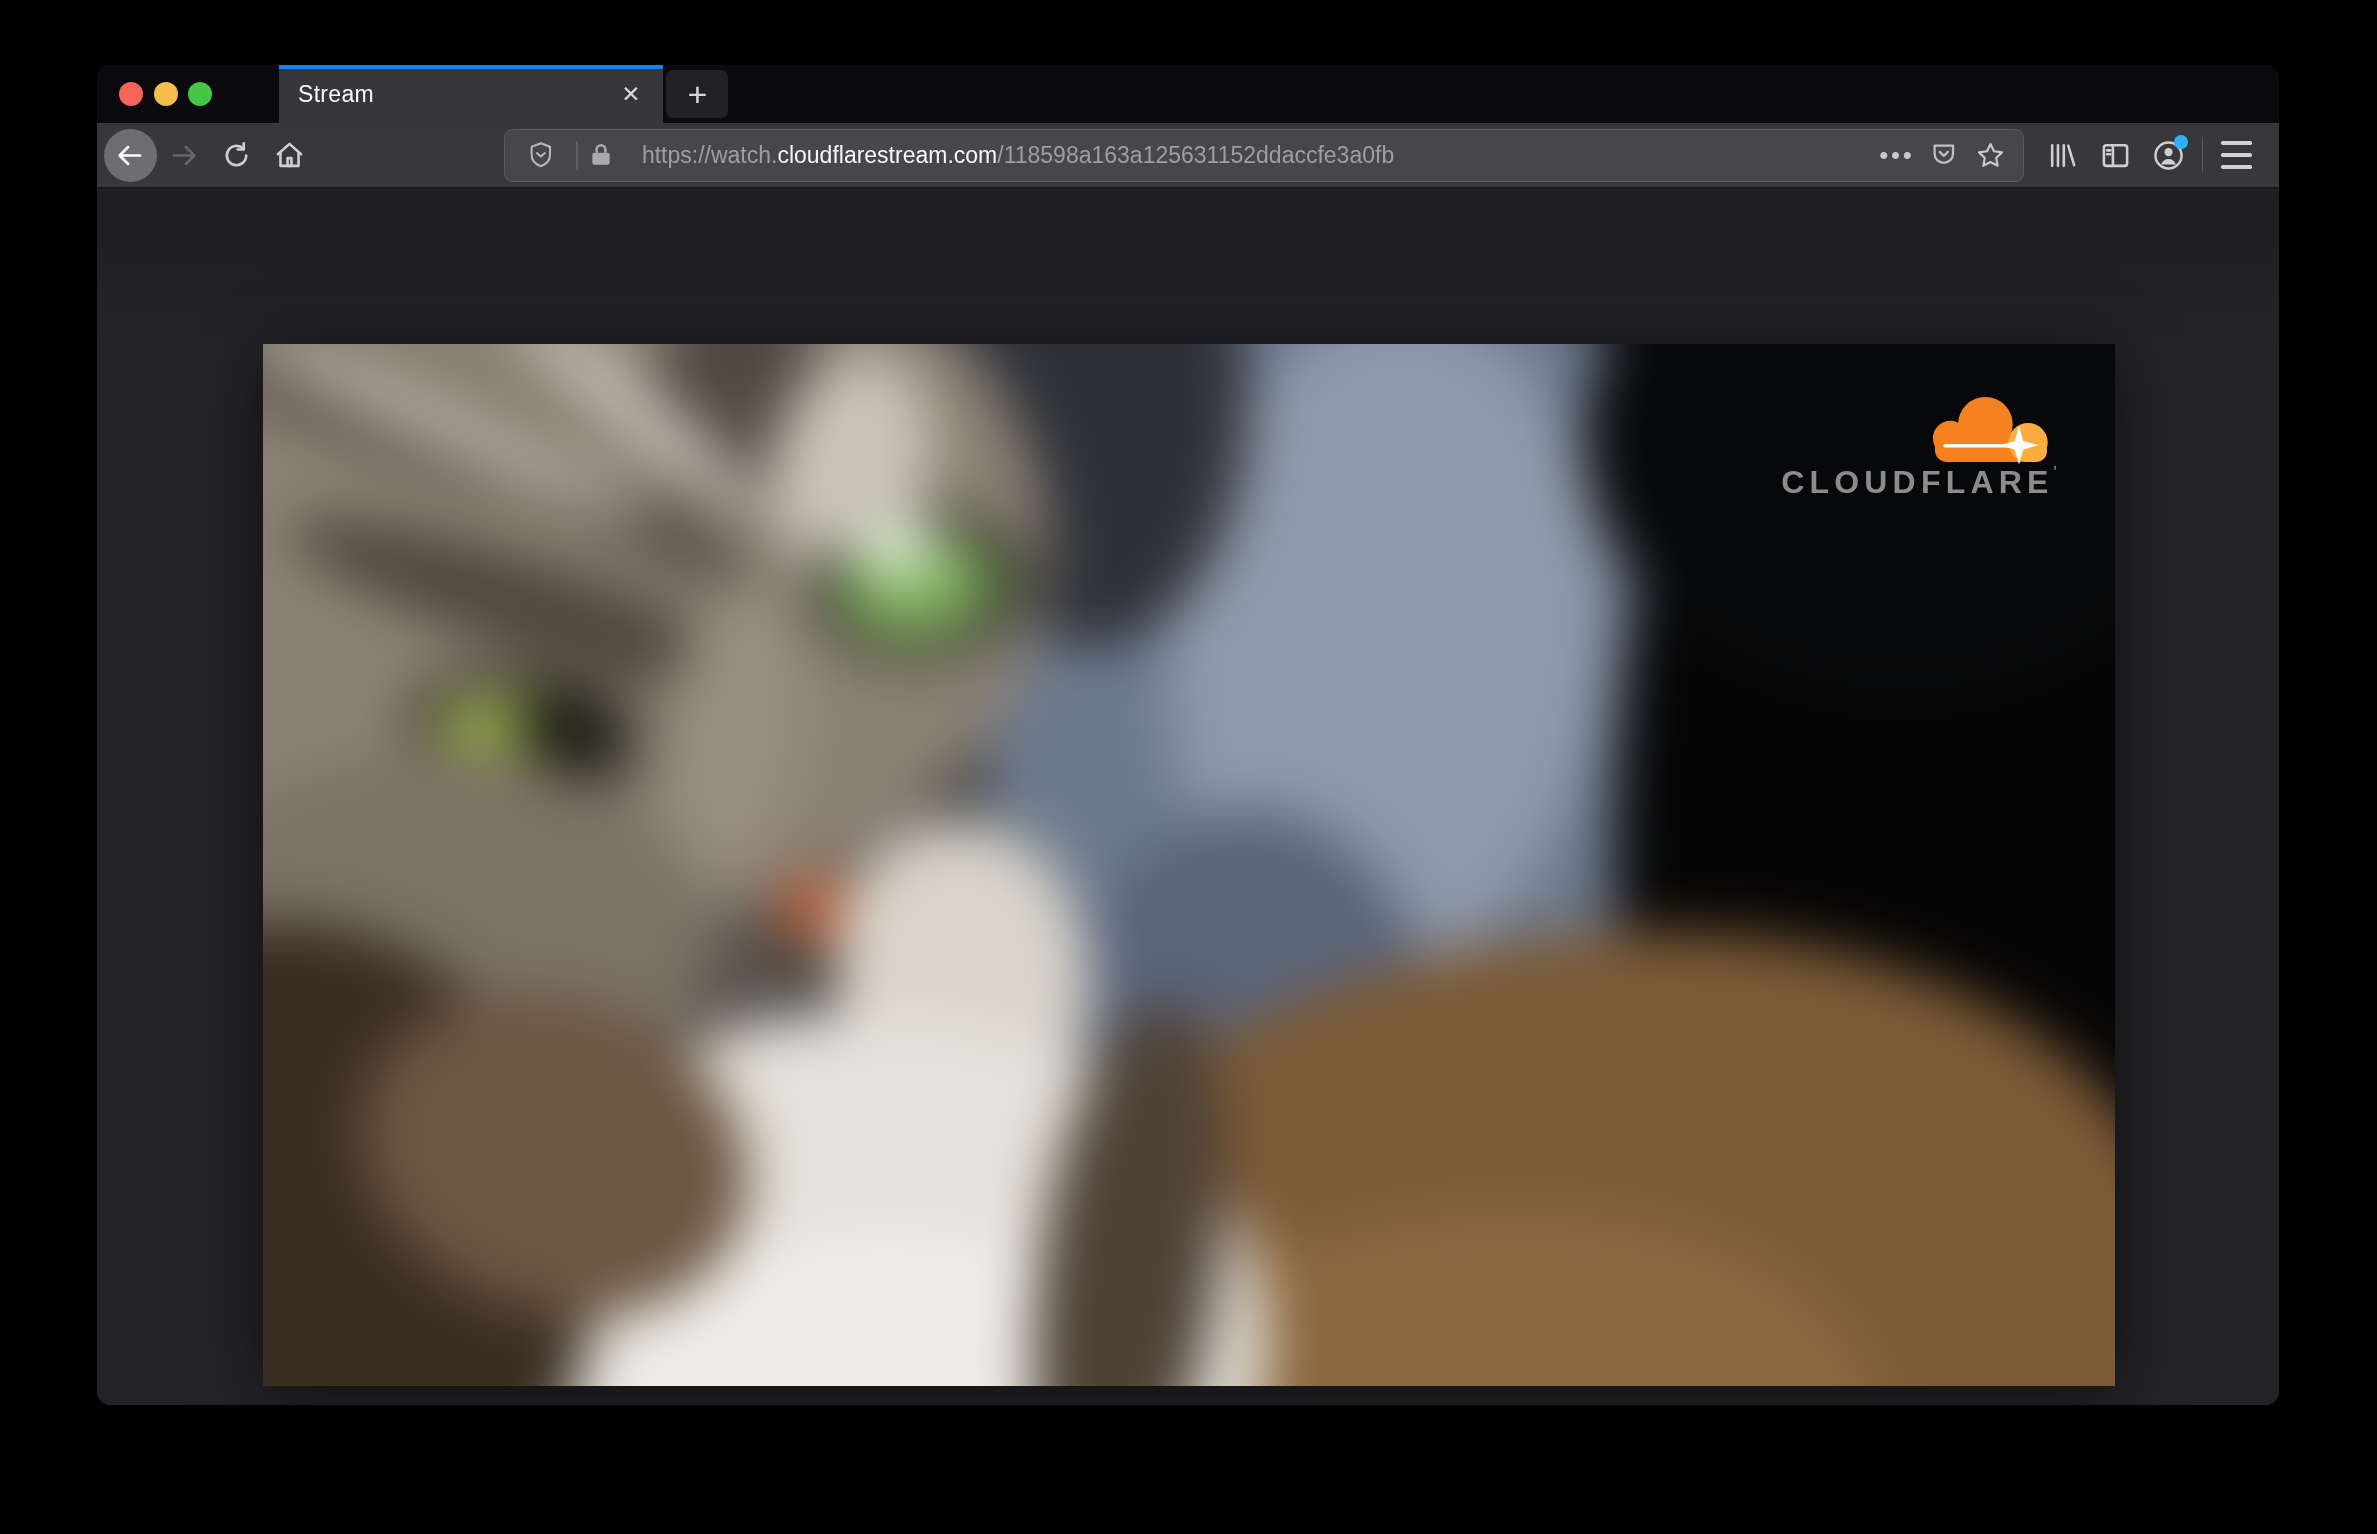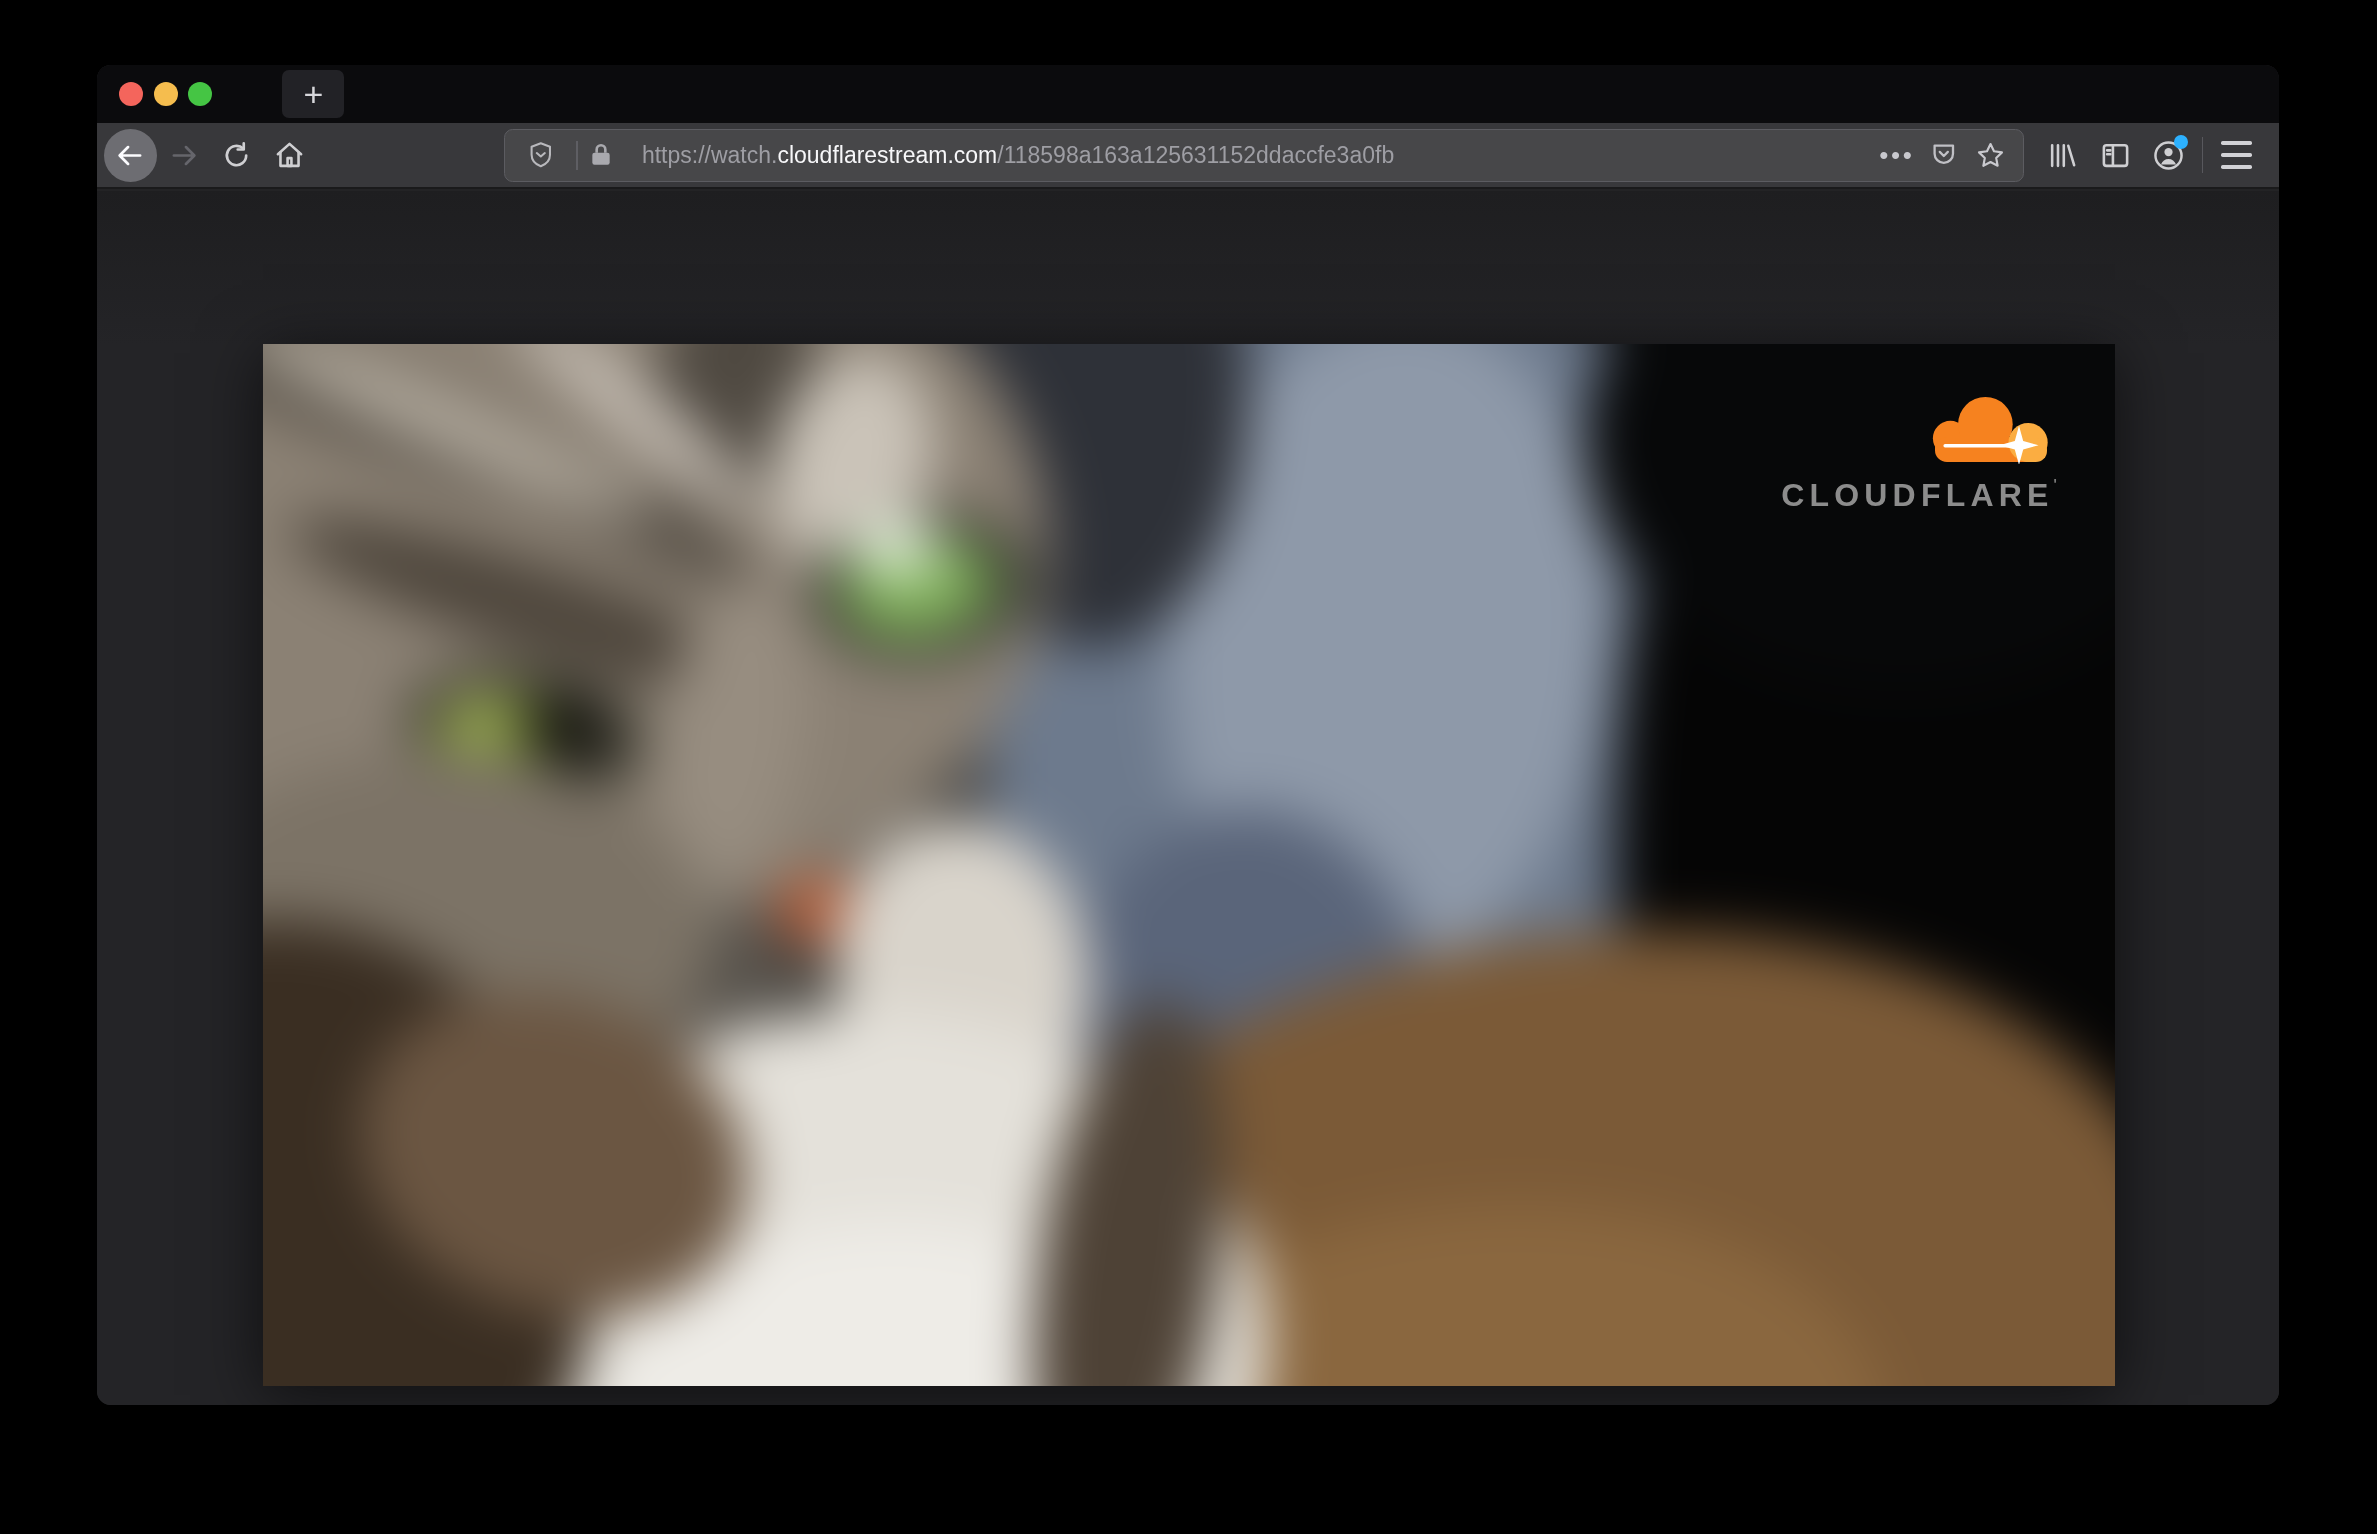--- a/index.html
+++ b/index.html
@@ -49,35 +49,40 @@
   .content{position:absolute;left:0;top:126px;width:100%;height:1279px;
            background:linear-gradient(#1e1e20,#242427 155px);}
   .video{position:absolute;left:166px;top:153px;width:1852px;height:1042px;background:#050505;
          overflow:hidden;box-shadow:0 8.6px 60px rgba(0,0,0,.6);}
   .art{position:absolute;left:0;top:0;width:100%;height:100%;filter:blur(26px);
        transform:scale(1.07);
        background:linear-gradient(103deg,#7a7166 0%,#6e665c 20%,#4d4a45 36%,#25272c 52%,#101114 68%,#060607 82%,#040404 100%);}
   .blob{position:absolute;border-radius:50%;}
   
   .cf{position:absolute;right:54px;top:49px;width:284px;text-align:center;}
-  .cf-word{color:#8c8c8c;font-size:32px;font-weight:700;letter-spacing:5.2px;margin-top:13px;
+  .cf-word{color:#8c8c8c;font-size:32px;font-weight:700;letter-spacing:5.2px;margin-top:0;
            white-space:nowrap;}
   .cf-tm{font-size:13.8px;vertical-align:top;color:#7a7a7a;letter-spacing:0;}
   svg{display:block;}
 </style>
 </head>
 <body>
 
 <div class="window">
 
   <div class="tabbar">
     <div class="lights">
       <div class="light" style="background:#f4655c"></div>
       <div class="light" style="background:#f5bd4e"></div>
       <div class="light" style="background:#45c544"></div>
+    </div>
+    <div class="tab">
+      <div class="tab-accent"></div>
+      <span class="tab-label">Stream</span>
+      <button class="tab-close">✕</button>
     </div>
     <button class="newtab">+</button>
   </div>
 
   <div class="toolbar">
     <button class="tbtn">
       <span class="back-circle">
         <svg width="29" height="29" viewBox="0 0 24 24" fill="none" stroke="#fbfbfe" stroke-width="2.2" stroke-linecap="round" stroke-linejoin="round">
             <path d="M20 12H4M10 5l-7 7 7 7"></path>
           </svg>

